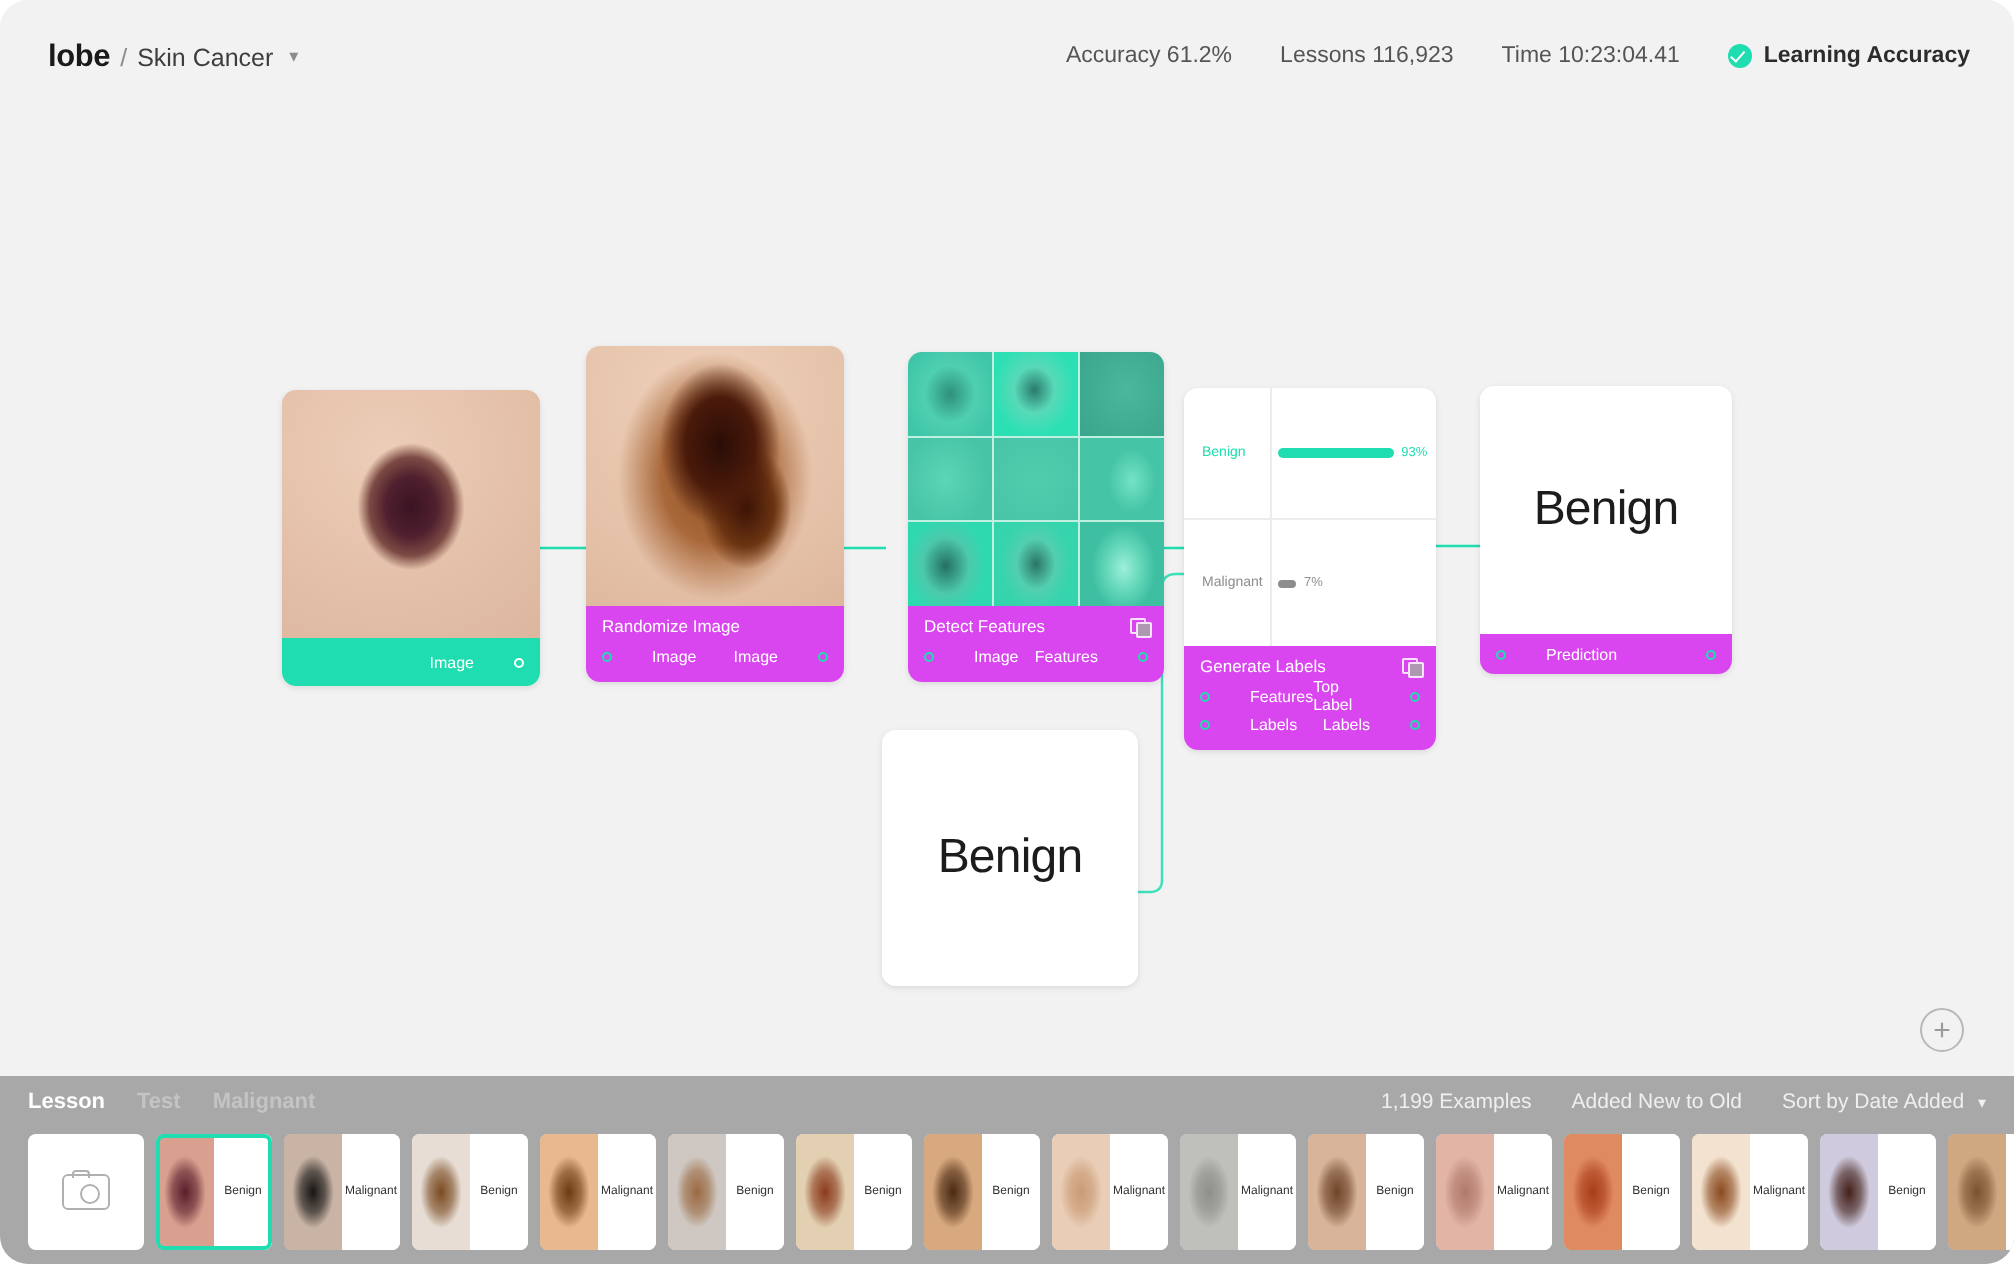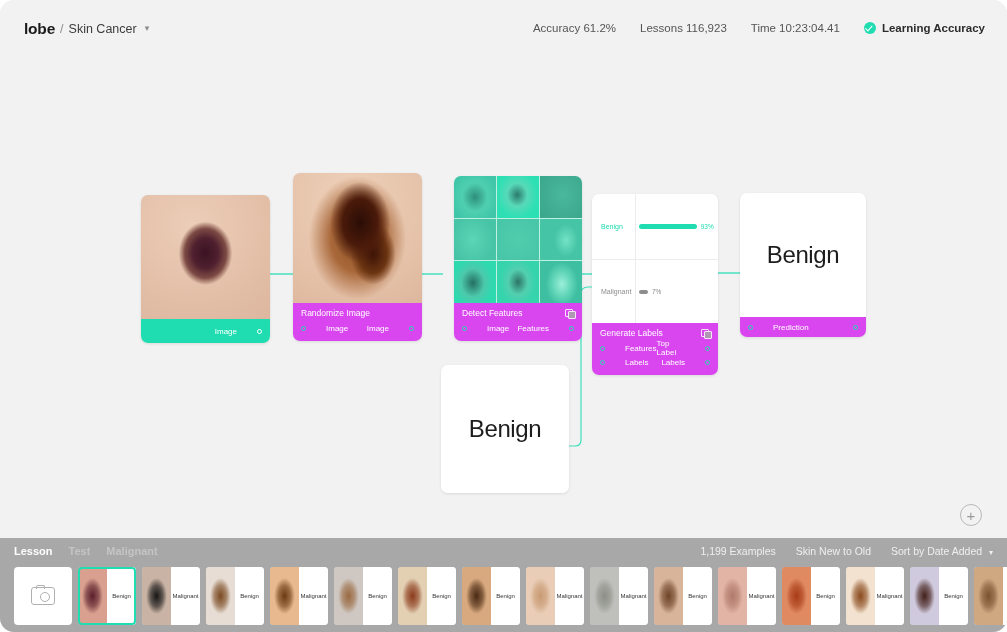--- a/index.html
+++ b/index.html
@@ -355,21 +355,21 @@
   <div id="bottombar">
 
     <div id="bb-tabs">
       <span class="bb-tab active">Lesson</span>
       <span class="bb-tab dim">Test</span>
       <span class="bb-tab dim">Malignant</span>
     </div>
 
     <div id="bb-right">
       <span class="bb-meta">1,199 Examples</span>
-      <span class="bb-meta">Skin New to Old</span>
+      <span class="bb-meta">Added New to Old</span>
       <span class="bb-meta">
         <span>Sort by Date Added</span>
         <span class="bb-caret">▾</span>
       </span>
     </div>
 
     <div id="strip">
       <div class="camera-thumb">
         <span class="cam-icon"></span>
       </div>

